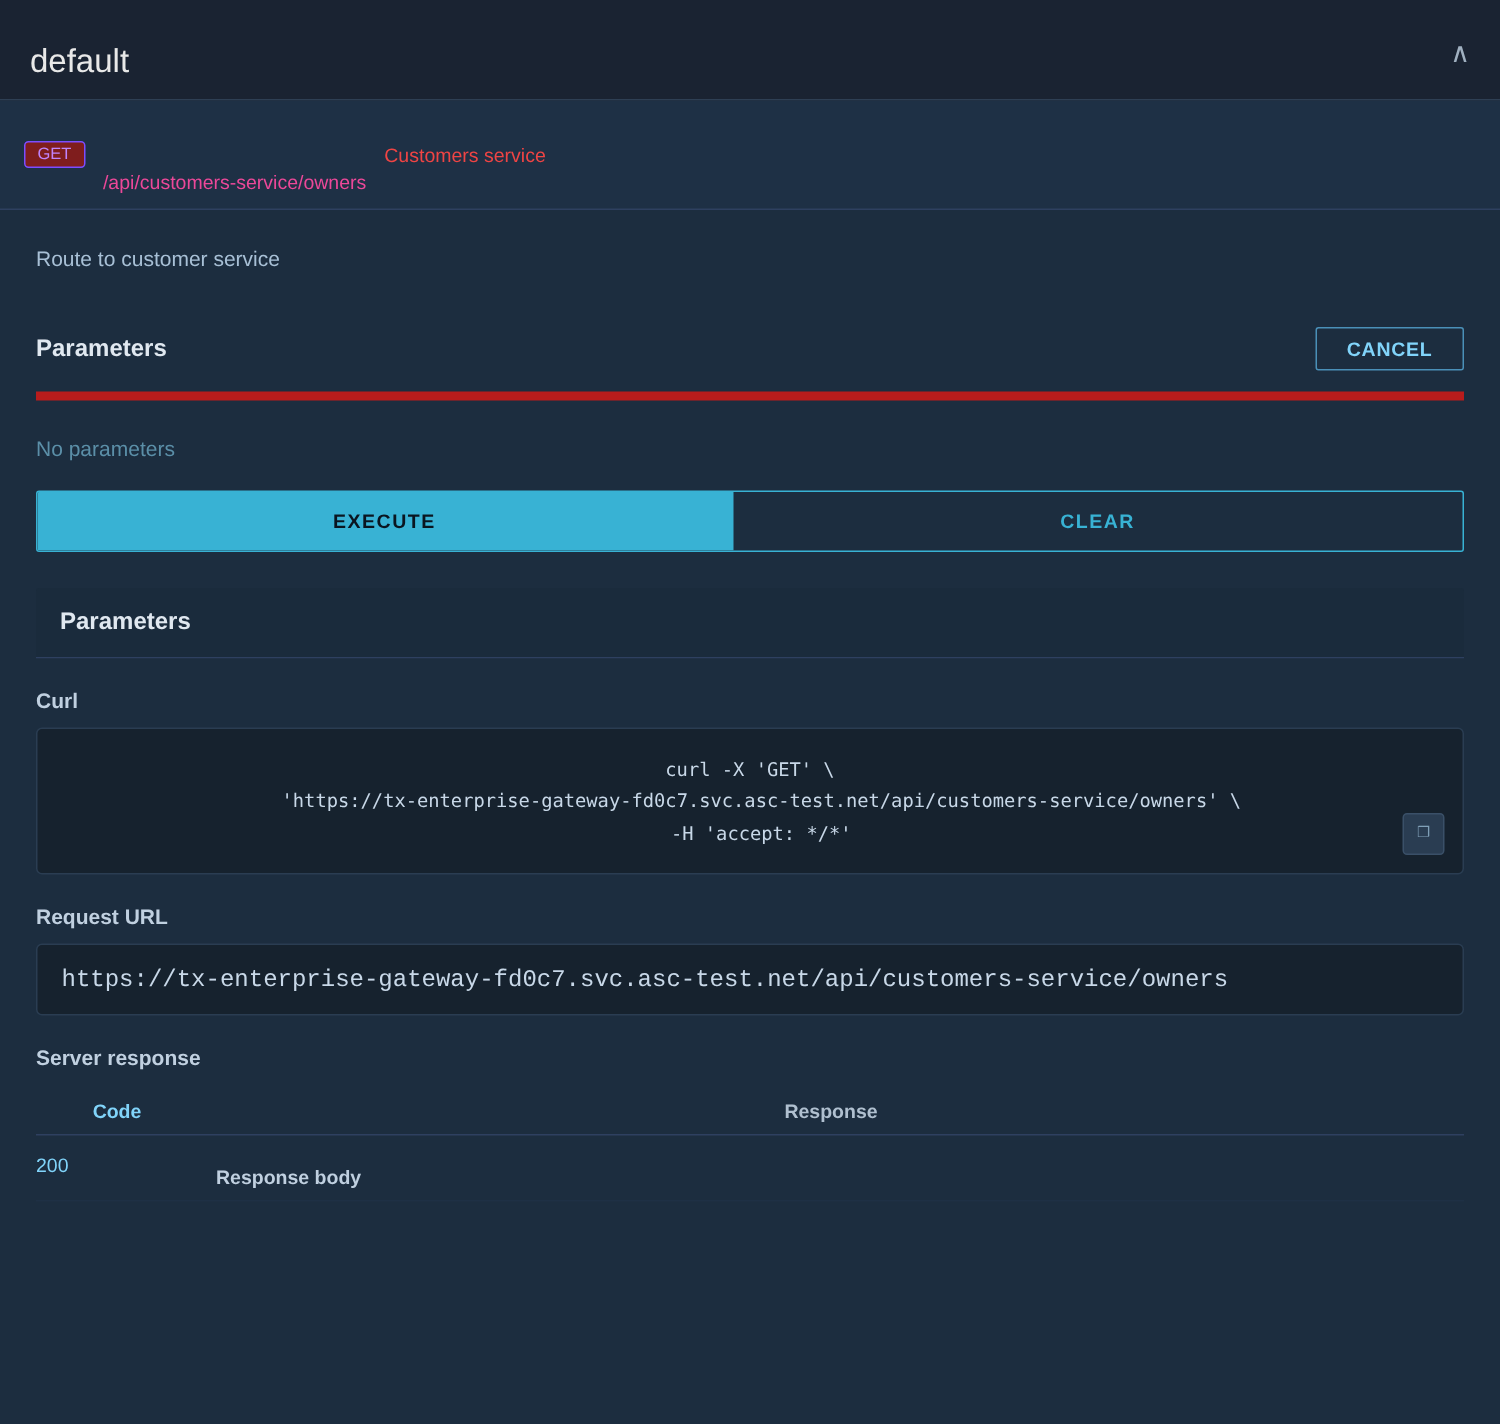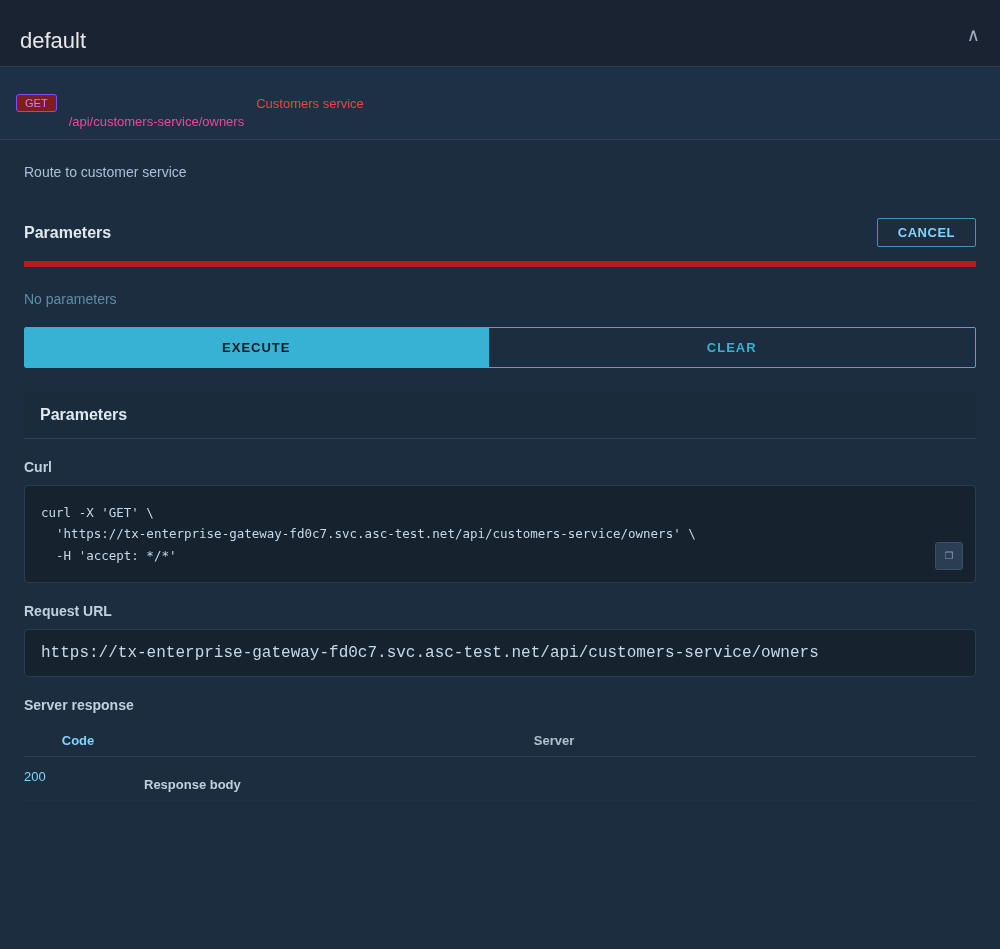--- a/index.html
+++ b/index.html
@@ -178,20 +178,21 @@
     .code-block {
       background-color: #16222e;
       border: 1px solid #2a3d52;
       border-radius: 4px;
       padding: 16px 16px 16px 16px;
       position: relative;
       font-family: 'Courier New', Courier, monospace;
       font-size: 12.5px;
       color: #c8d8e8;
       line-height: 1.7;
+      text-align: center;
     }
 
     .code-block pre {
       white-space: pre-wrap;
       word-break: break-all;
     }
 
     .copy-icon {
       position: absolute;
       bottom: 12px;
@@ -324,21 +325,21 @@
       <div class="request-url-label">Request URL</div>
       <div class="url-block">https://tx-enterprise-gateway-fd0c7.svc.asc-test.net/api/customers-service/owners</div>
     </div>
 
     <div class="server-response-section">
       <div class="server-response-label">Server response</div>
       <table class="response-table">
         <thead>
           <tr>
             <th class="code-col">Code</th>
-            <th>Server</th>
+            <th>Response</th>
           </tr>
         </thead>
         <tbody>
           <tr>
             <td class="code-col">200</td>
             <td>
               <div class="response-body-label">Response body</div>
             </td>
           </tr>
         </tbody>

